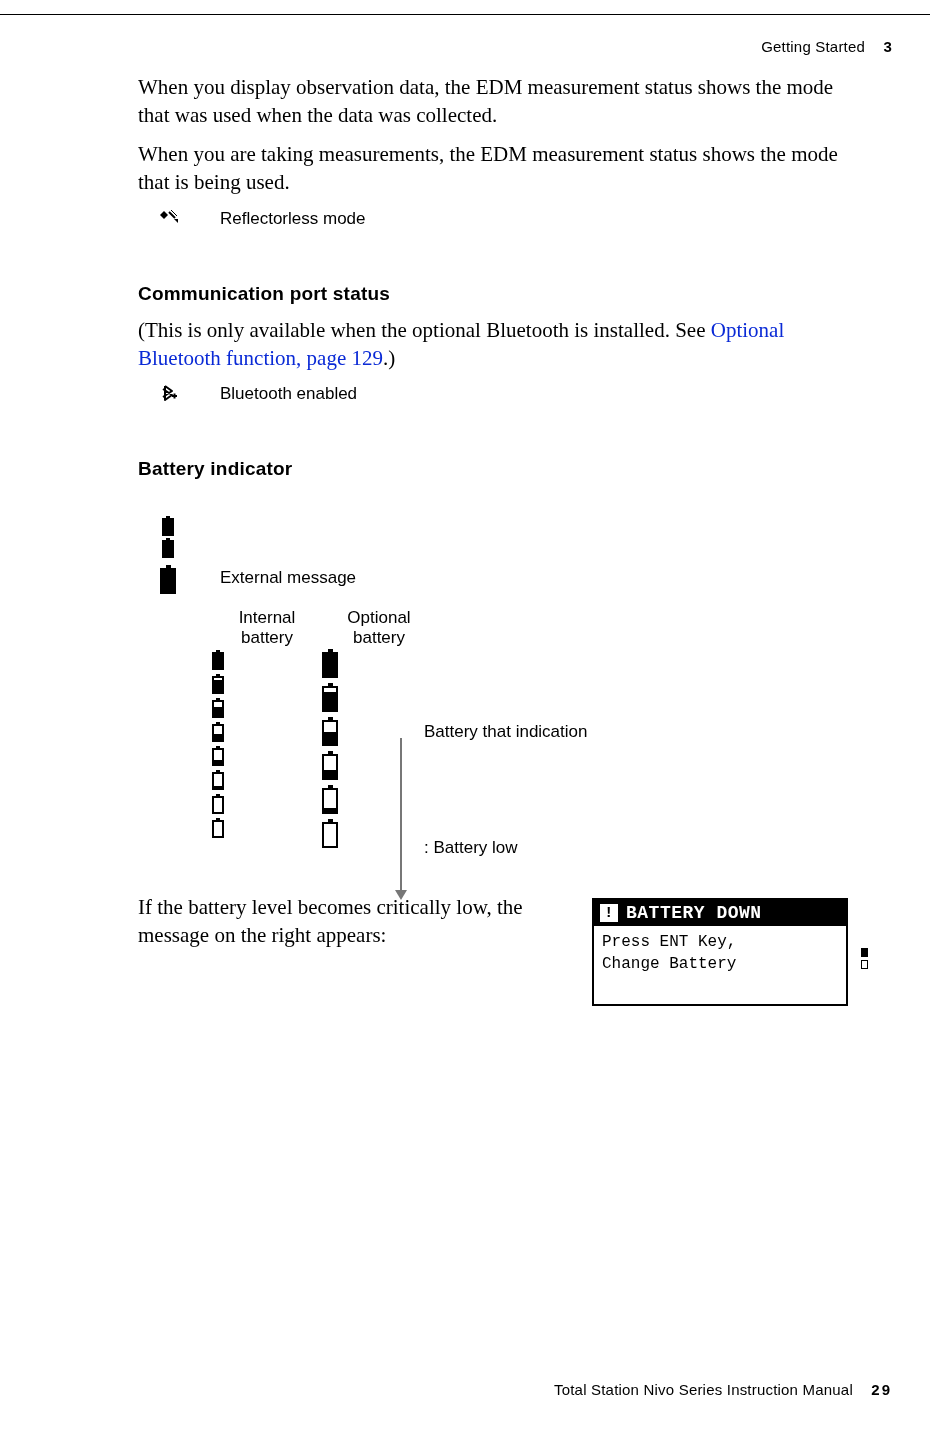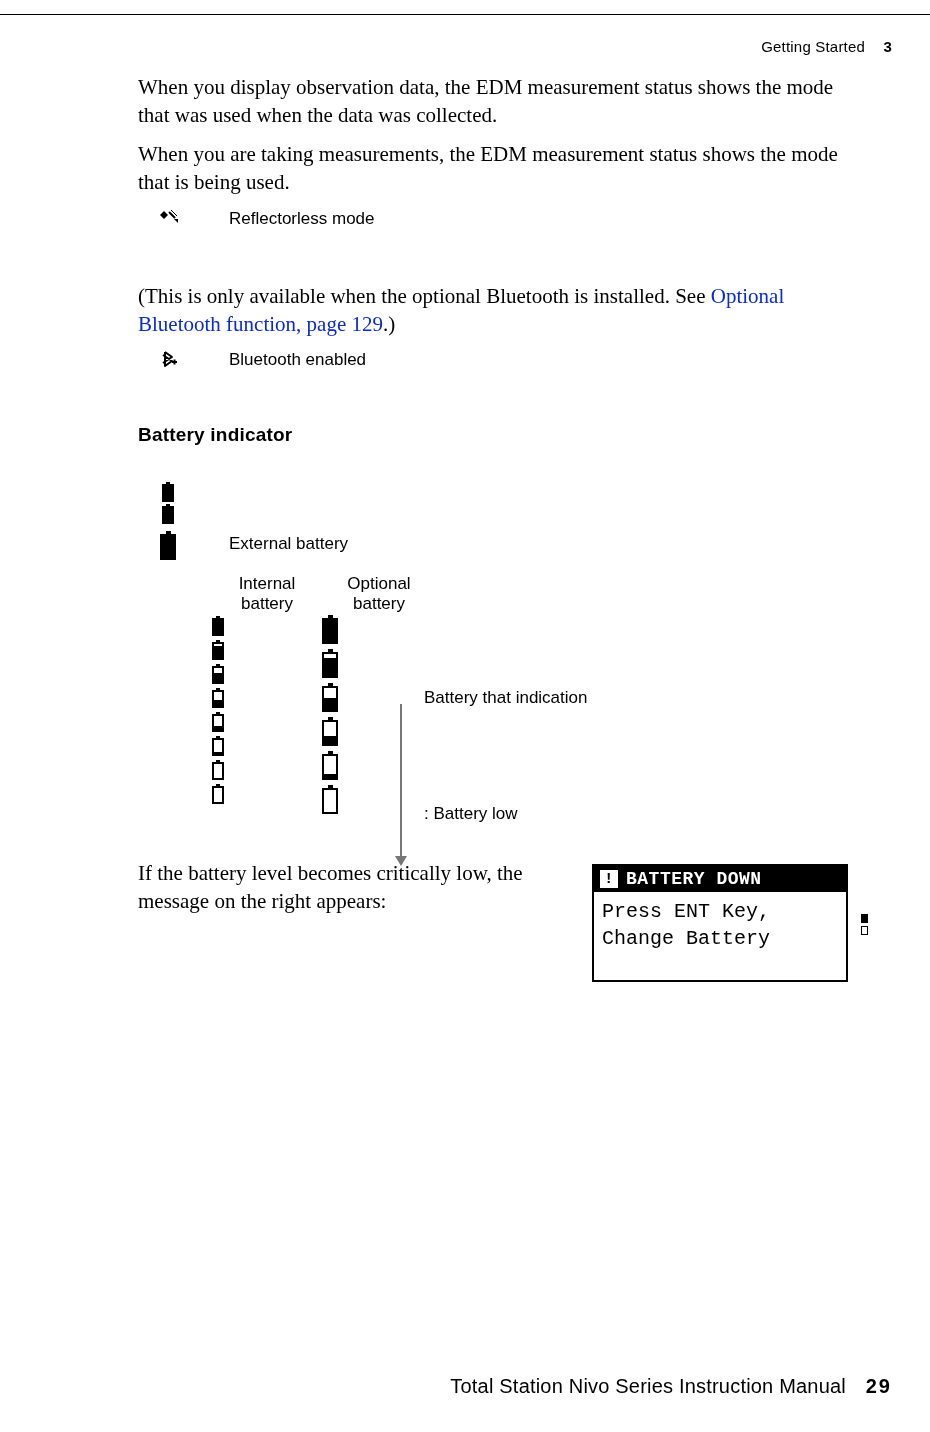--- a/index.html
+++ b/index.html
@@ -53,21 +53,20 @@
     line-height: 1.32;
     margin: 0 0 12px 0;
   }
   .link { color: #0A2AD6; }
   .icon-row {
     margin: 4px 0 10px 22px;
     display: flex;
     align-items: flex-start;
     font-family: Arial, Helvetica, sans-serif;
     font-size: 17px;
-    gap: 9px;
   }
   .icon-row .icon {
     width: 60px;
     flex: 0 0 60px;
     display: flex;
     align-items: flex-start;
     justify-content: flex-start;
   }
   .icon-row .label {
     padding-top: 0px;
@@ -193,21 +192,21 @@
     width: 18px;
     height: 18px;
     display: inline-flex;
     align-items: center;
     justify-content: center;
     font-weight: 700;
     font-size: 15px;
   }
   .lcd-body {
     padding: 6px 8px 28px 8px;
-    font-size: 20px;
+    font-size: 16px;
     line-height: 1.35;
     font-family: "Lucida Console", "Courier New", monospace;
   }
   .lcd-side {
     position: absolute;
     right: -10px;
     top: 54px;
     display: flex;
     flex-direction: column;
     gap: 3px;
@@ -218,21 +217,21 @@
     border: 1.5px solid #000;
     box-sizing: border-box;
   }
   .lcd-side .sb.top { background: #000; }
 
   .footer {
     position: absolute;
     right: 38px;
     bottom: 34px;
     font-family: Arial, Helvetica, sans-serif;
-    font-size: 20px;
+    font-size: 15px;
     letter-spacing: 0.2px;
   }
   .footer .pn { font-weight: 700; margin-left: 14px; letter-spacing: 2px; }
 </style>
 </head>
 <body>
 
 <div class="page">
   <div class="top-rule"></div>
 
@@ -253,20 +252,21 @@
           <line x1="9" y1="3" x2="15" y2="9" stroke="#000" stroke-width="2"></line>
           <line x1="11" y1="1" x2="17" y2="7" stroke="#000" stroke-width="1"></line>
           <polygon points="14,10 18,10 18,14" fill="#000"></polygon>
         </svg>
       </span>
       <span class="label">Reflectorless mode</span>
     </div>
 
     <div class="spacer-lg"></div>
 
+    <h3 class="section">Communication port status</h3>
     <p class="body">
       <span>(This is only available when the optional Bluetooth is installed. See </span><span class="link">Optional Bluetooth function, page 129</span><span>.)</span>
     </p>
 
     <div class="icon-row">
       <span class="icon">
         <svg width="18" height="18" viewBox="0 0 18 18">
           <path d="M5 2 L5 16 L12 11 L3 5 M3 13 L12 7 L5 2" fill="none" stroke="#000" stroke-width="2" stroke-linejoin="round"></path>
           <line x1="12" y1="12" x2="17" y2="12" stroke="#000" stroke-width="2"></line>
           <line x1="14.5" y1="9.5" x2="14.5" y2="14.5" stroke="#000" stroke-width="2"></line>
@@ -291,21 +291,21 @@
           </span>
       </span>
     </div>
 
     <div class="icon-row">
       <span class="icon">
         <span class="batt big full">
             <span class="fill"></span>
           </span>
       </span>
-      <span class="label">External battery</span>
+      <span class="label">External message</span>
     </div>
 
     <div class="batt-diagram">
       <div class="col-head" style="left:20px; width:70px;">
         <span>Internal</span><br>
         <span>battery</span>
       </div>
       <div class="col-head" style="left:132px; width:70px;">
         <span>Optional</span><br>
         <span>battery</span>

